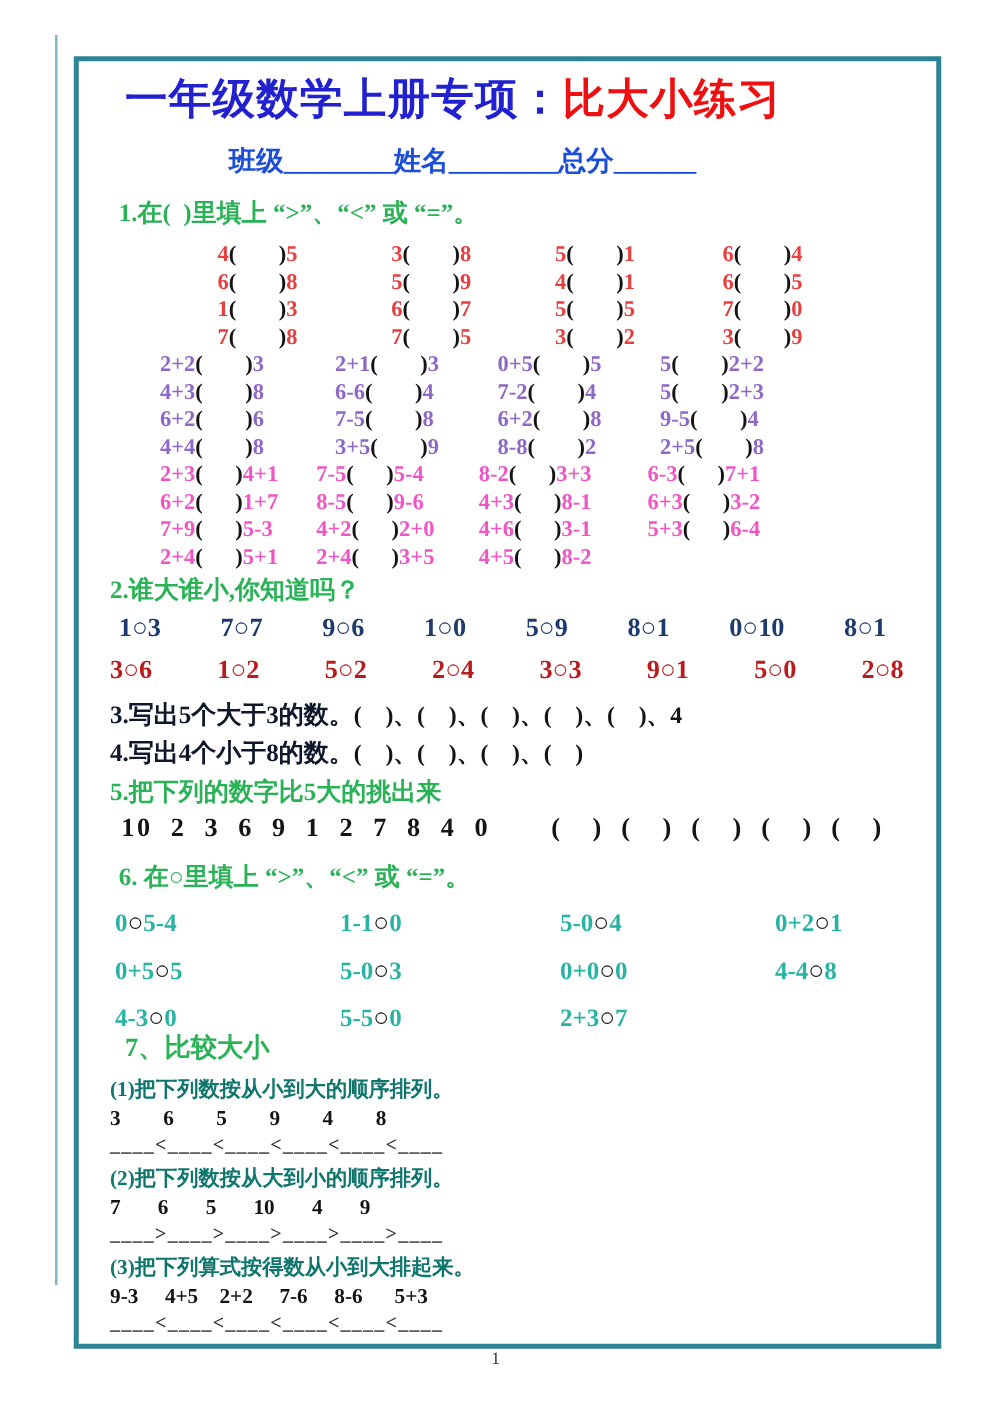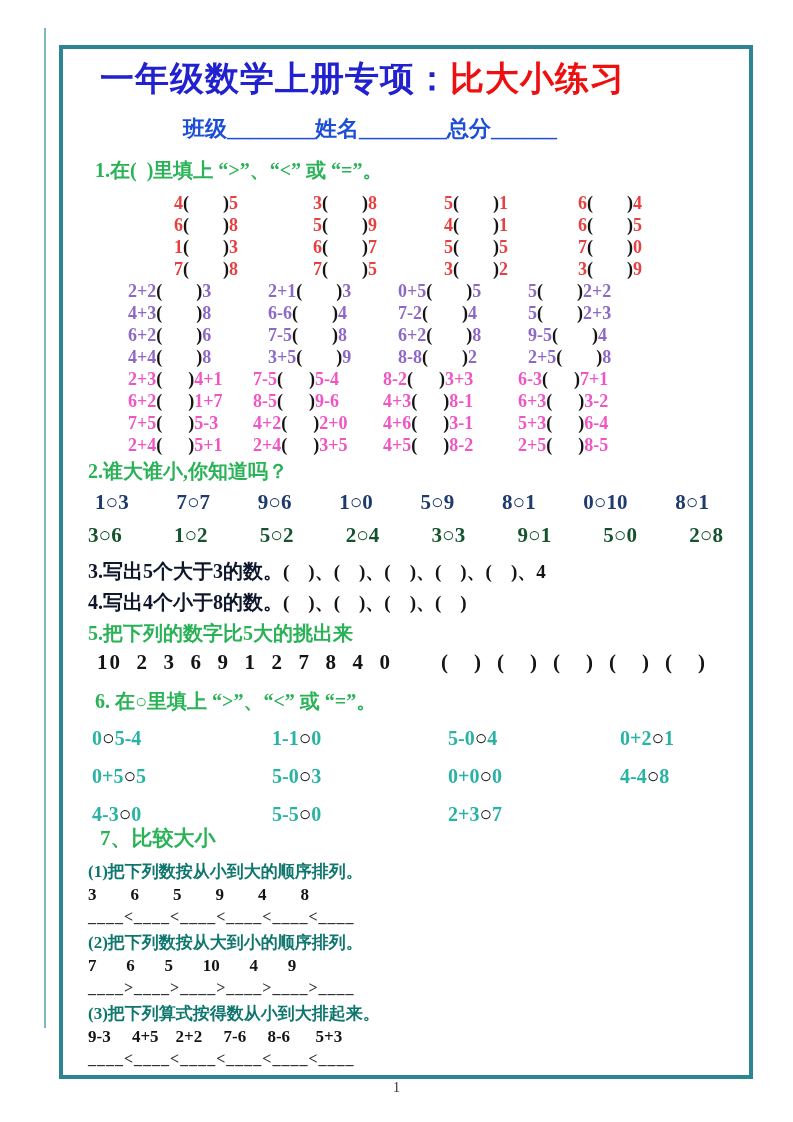--- a/index.html
+++ b/index.html
@@ -32,21 +32,21 @@
   .s1-purple{grid-template-columns:140px 130px 130px auto;color:#8e68c6;}
   .s1-pink{grid-template-columns:125px 130px 135px auto;color:#ef55c5;}
   .cmp-cell .paren{color:#141414;}
   .gap{display:inline-block;}
   .s1-red .gap,.s1-purple .gap{width:34px;}
   .s1-pink .gap{width:26px;}
 
   
   .s2-row{display:flex;justify-content:space-between;font-size:21px;font-weight:bold;white-space:nowrap;}
   .s2-navy{color:#1e3a6e;text-align:center;}
-  .s2-red{color:#14532d;}
+  .s2-red{color:#b91c1c;}
 
   
   .inline-green{font-size:20px;font-weight:bold;color:#0f172a;}
   .inline-black{font-size:19px;font-weight:bold;color:#141414;}
   .s5-line{font-size:21px;font-weight:bold;color:#141414;display:flex;align-items:flex-start;}
   .s5-nums{white-space:pre;letter-spacing:2px;}
   .s5-parens span.pp{margin-left:16px;}
   .s5-parens .gap{width:26px;}
 
   
@@ -115,28 +115,27 @@
     </div>
     <div class="cmp-grid s1-pink">
       <div class="cmp-cell"><span class="v">2+3</span><span class="paren">(<span class="gap"></span>)</span><span class="v">4+1</span></div>
       <div class="cmp-cell"><span class="v">7-5</span><span class="paren">(<span class="gap"></span>)</span><span class="v">5-4</span></div>
       <div class="cmp-cell"><span class="v">8-2</span><span class="paren">(<span class="gap"></span>)</span><span class="v">3+3</span></div>
       <div class="cmp-cell"><span class="v">6-3</span><span class="paren">(<span class="gap"></span>)</span><span class="v">7+1</span></div>
       <div class="cmp-cell"><span class="v">6+2</span><span class="paren">(<span class="gap"></span>)</span><span class="v">1+7</span></div>
       <div class="cmp-cell"><span class="v">8-5</span><span class="paren">(<span class="gap"></span>)</span><span class="v">9-6</span></div>
       <div class="cmp-cell"><span class="v">4+3</span><span class="paren">(<span class="gap"></span>)</span><span class="v">8-1</span></div>
       <div class="cmp-cell"><span class="v">6+3</span><span class="paren">(<span class="gap"></span>)</span><span class="v">3-2</span></div>
-      <div class="cmp-cell"><span class="v">7+5</span><span class="paren">(<span class="gap"></span>)</span><span class="v">5-3</span></div>
+      <div class="cmp-cell"><span class="v">7+9</span><span class="paren">(<span class="gap"></span>)</span><span class="v">5-3</span></div>
       <div class="cmp-cell"><span class="v">4+2</span><span class="paren">(<span class="gap"></span>)</span><span class="v">2+0</span></div>
       <div class="cmp-cell"><span class="v">4+6</span><span class="paren">(<span class="gap"></span>)</span><span class="v">3-1</span></div>
       <div class="cmp-cell"><span class="v">5+3</span><span class="paren">(<span class="gap"></span>)</span><span class="v">6-4</span></div>
       <div class="cmp-cell"><span class="v">2+4</span><span class="paren">(<span class="gap"></span>)</span><span class="v">5+1</span></div>
       <div class="cmp-cell"><span class="v">2+4</span><span class="paren">(<span class="gap"></span>)</span><span class="v">3+5</span></div>
       <div class="cmp-cell"><span class="v">4+5</span><span class="paren">(<span class="gap"></span>)</span><span class="v">8-2</span></div>
-      <div class="cmp-cell"><span class="v">2+5</span><span class="paren">(<span class="gap"></span>)</span><span class="v">8-5</span></div>
     </div>
   </div>
 
 <div class="abs sec-head" style="left:88px;top:458px;">2.谁大谁小,你知道吗？</div>
 <div class="abs s2-row s2-navy" style="left:95px;top:490px;width:614px;">
     <span class="pair">1○3</span>
     <span class="pair">7○7</span>
     <span class="pair">9○6</span>
     <span class="pair">1○0</span>
     <span class="pair">5○9</span>

